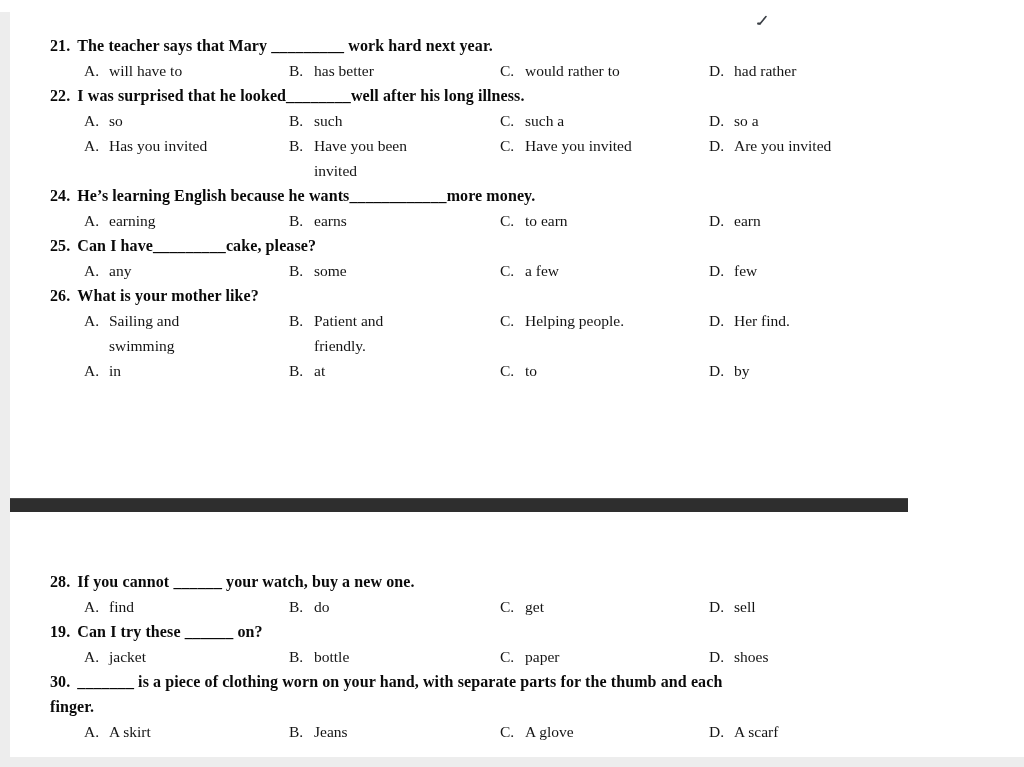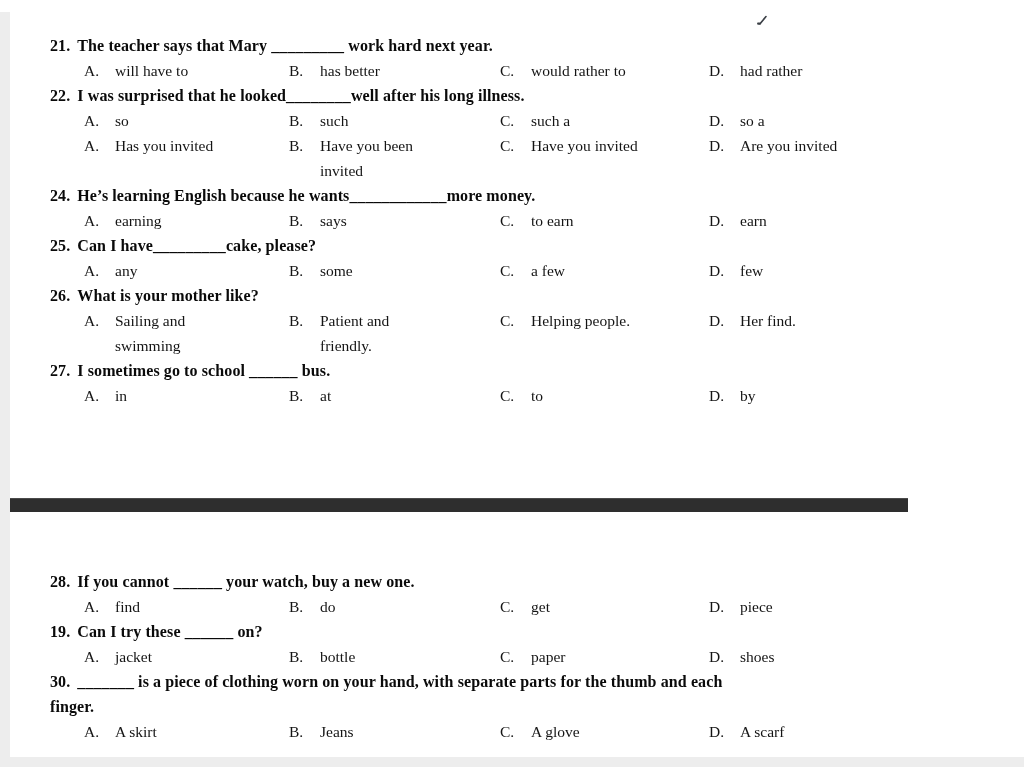--- a/index.html
+++ b/index.html
@@ -51,21 +51,21 @@
 
   .opts-row {
     display: grid;
     grid-template-columns: 205px 211px 209px auto;
     margin-left: 34px;
     font-size: 15.5px;
     line-height: 25px;
   }
   .opt { display: flex; align-items: flex-start; }
   .opt-letter { width: 25px; flex: none; }
-  .opt-text { white-space: pre-line; margin-left: 6px; }
+  .opt-text { white-space: pre-line; }
 </style>
 </head>
 <body>
 
 <div class="viewer">
 
   <div class="edge-strip-left"></div>
   <div class="edge-strip-bottom"></div>
 
   <div class="tick-mark">
@@ -150,21 +150,21 @@
     <div class="q-line">
       <span class="q-num">24.</span><span class="q-text">He’s learning English because he wants____________more money.</span>
     </div>
     <div class="opts-row">
       <div class="opt">
         <span class="opt-letter">A.</span>
         <span class="opt-text">earning</span>
       </div>
       <div class="opt">
         <span class="opt-letter">B.</span>
-        <span class="opt-text">says</span>
+        <span class="opt-text">earns</span>
       </div>
       <div class="opt">
         <span class="opt-letter">C.</span>
         <span class="opt-text">to earn</span>
       </div>
       <div class="opt">
         <span class="opt-letter">D.</span>
         <span class="opt-text">earn</span>
       </div>
     </div>
@@ -214,23 +214,20 @@
         <span class="opt-text">Helping people.</span>
       </div>
       <div class="opt">
         <span class="opt-letter">D.</span>
         <span class="opt-text">Her find.</span>
       </div>
     </div>
   </div>
 
   <div class="question">
-    <div class="q-line">
-      <span class="q-num">27.</span><span class="q-text">I sometimes go to school ______ bus.</span>
-    </div>
     <div class="opts-row">
       <div class="opt">
         <span class="opt-letter">A.</span>
         <span class="opt-text">in</span>
       </div>
       <div class="opt">
         <span class="opt-letter">B.</span>
         <span class="opt-text">at</span>
       </div>
       <div class="opt">
@@ -260,21 +257,21 @@
       <div class="opt">
         <span class="opt-letter">B.</span>
         <span class="opt-text">do</span>
       </div>
       <div class="opt">
         <span class="opt-letter">C.</span>
         <span class="opt-text">get</span>
       </div>
       <div class="opt">
         <span class="opt-letter">D.</span>
-        <span class="opt-text">piece</span>
+        <span class="opt-text">sell</span>
       </div>
     </div>
   </div>
 
   <div class="question">
     <div class="q-line">
       <span class="q-num">19.</span><span class="q-text">Can I try these ______ on?</span>
     </div>
     <div class="opts-row">
       <div class="opt">

